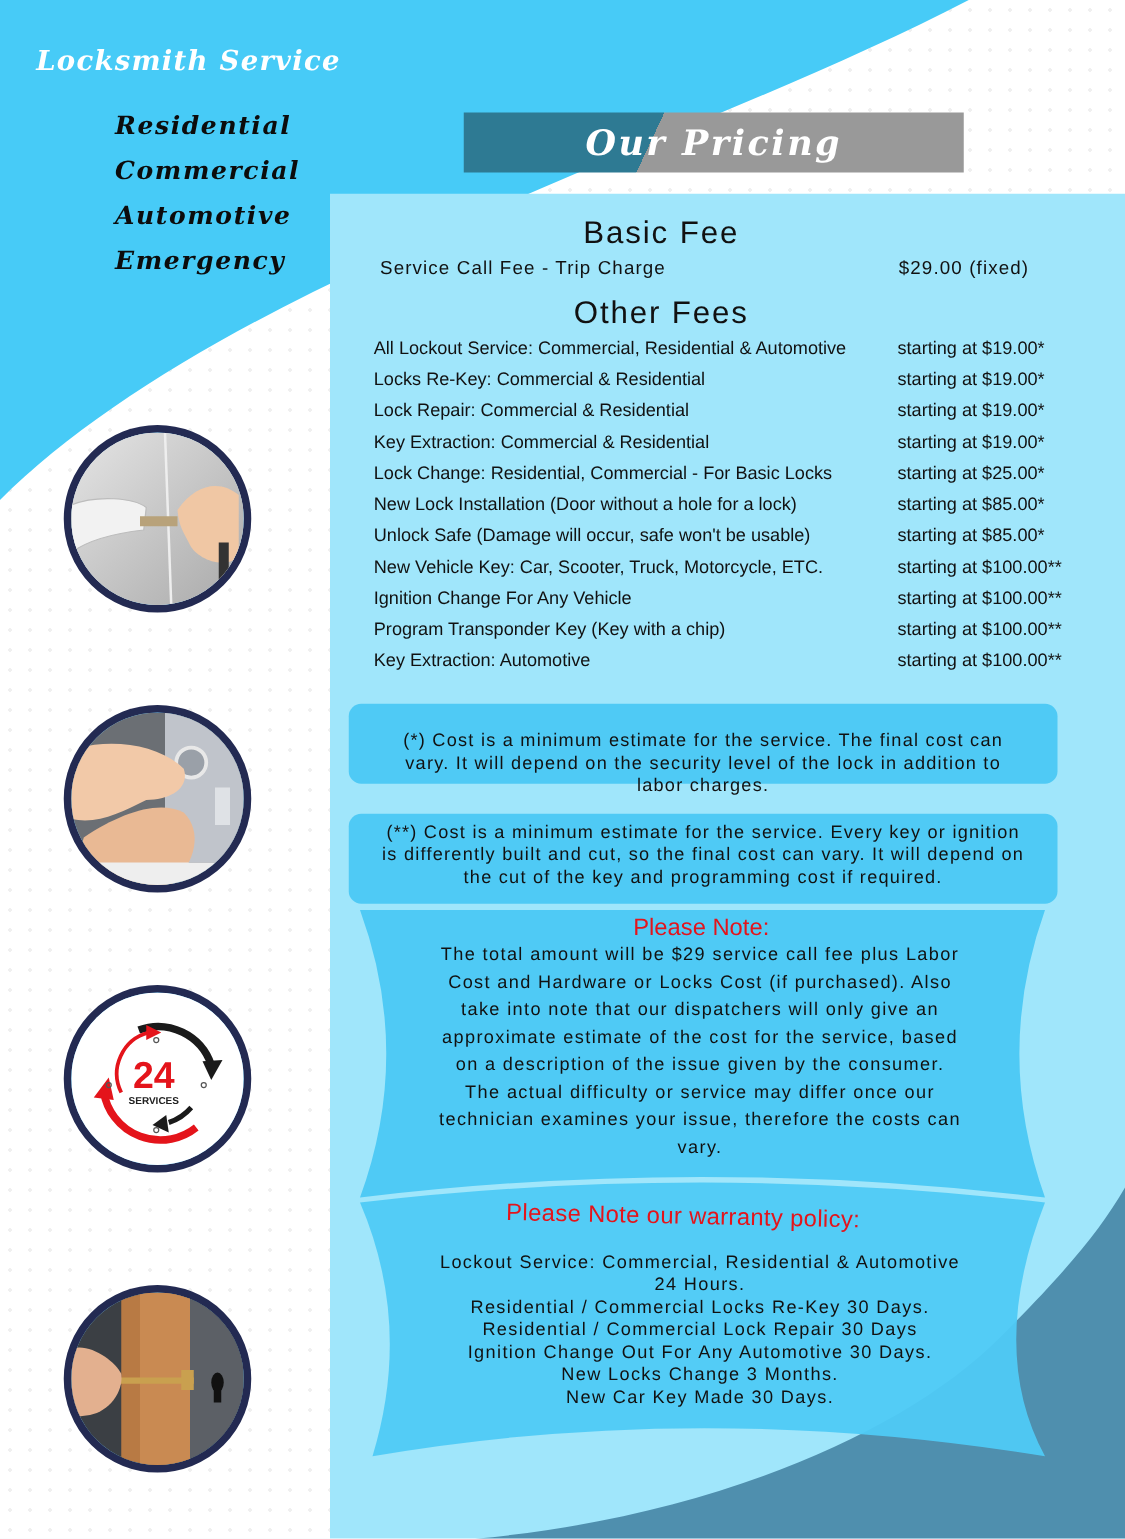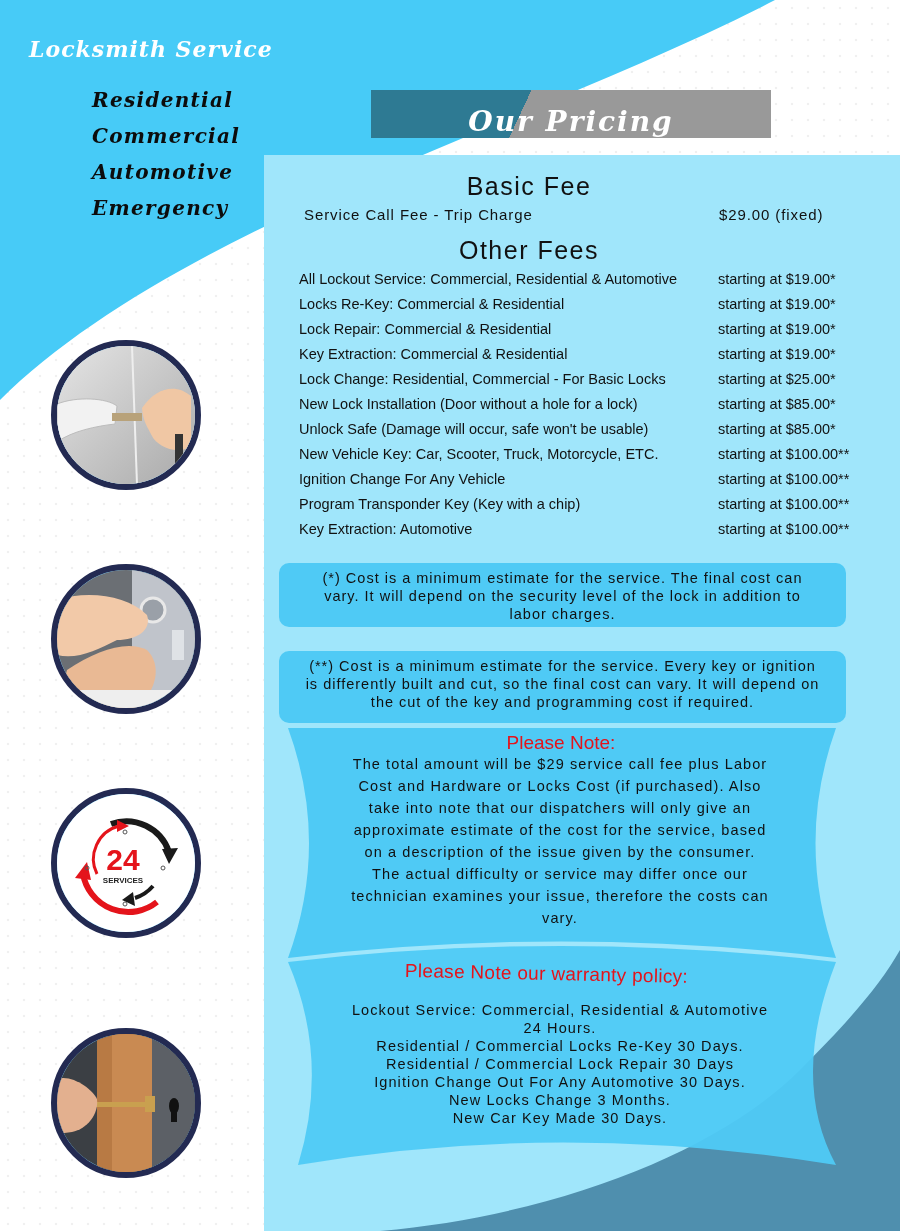--- a/index.html
+++ b/index.html
@@ -21,21 +21,21 @@
   }
   .services { position: absolute; left: 70px; top: 86px; }
   .services div {
     font-family: "DejaVu Serif", serif; font-style: italic; font-weight: bold;
     font-size: 20px; color: #0c0c0c; height: 36px; line-height: 28px; letter-spacing: 1.3px; margin-left: 22px;
   }
 
   .pricing-banner {
     position: absolute; left: 371px; top: 90px; width: 400px; height: 48px;
     background: linear-gradient(115deg, #2e7a93 0%, #2e7a93 38%, #999999 38%, #999999 100%);
-    display: flex; align-items: flex-end; justify-content: center;
+    display: flex; align-items: center; justify-content: center;
   }
   .pricing-banner span {
     color: #ffffff; font-family: "DejaVu Serif", serif; font-style: italic; font-weight: bold;
     font-size: 28px; letter-spacing: 2px;
   }
 
   .panel-title {
     position: absolute; left: 264px; width: 530px; text-align: center;
     font-size: 25px; color: #111; letter-spacing: 1.5px;
   }
@@ -43,21 +43,21 @@
   .basic-row .fee { position: absolute; left: 415px; top: 0; }
 
   .fees { position: absolute; left: 299px; top: 271px; width: 580px; }
   .fee-row { height: 25px; position: relative; font-size: 14.5px; color: #111; }
   .fee-row .price { position: absolute; left: 419px; top: 0; }
 
   .footnote {
     position: absolute; left: 279px; width: 567px;
     background: #4fcaf5; border-radius: 10px;
     text-align: center; font-size: 14.5px; line-height: 18px; color: #111; letter-spacing: 1px;
-    padding-top: 6px;
+    padding-top: 21px;
   }
 
   .note-title {
     position: absolute; left: 264px; width: 594px; text-align: center;
     color: #e4141b; font-size: 19px;
   }
   .note-body {
     position: absolute; left: 330px; width: 460px; top: 753px;
     text-align: center; font-size: 14.5px; line-height: 22px; color: #111; letter-spacing: 1.1px;
   }

